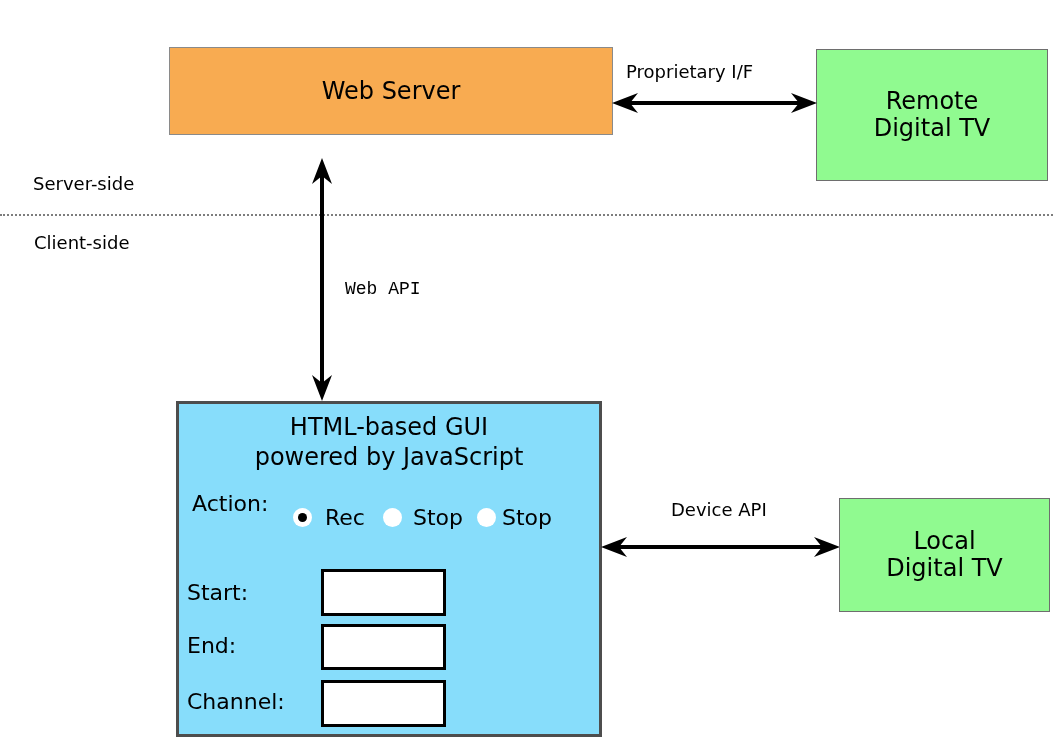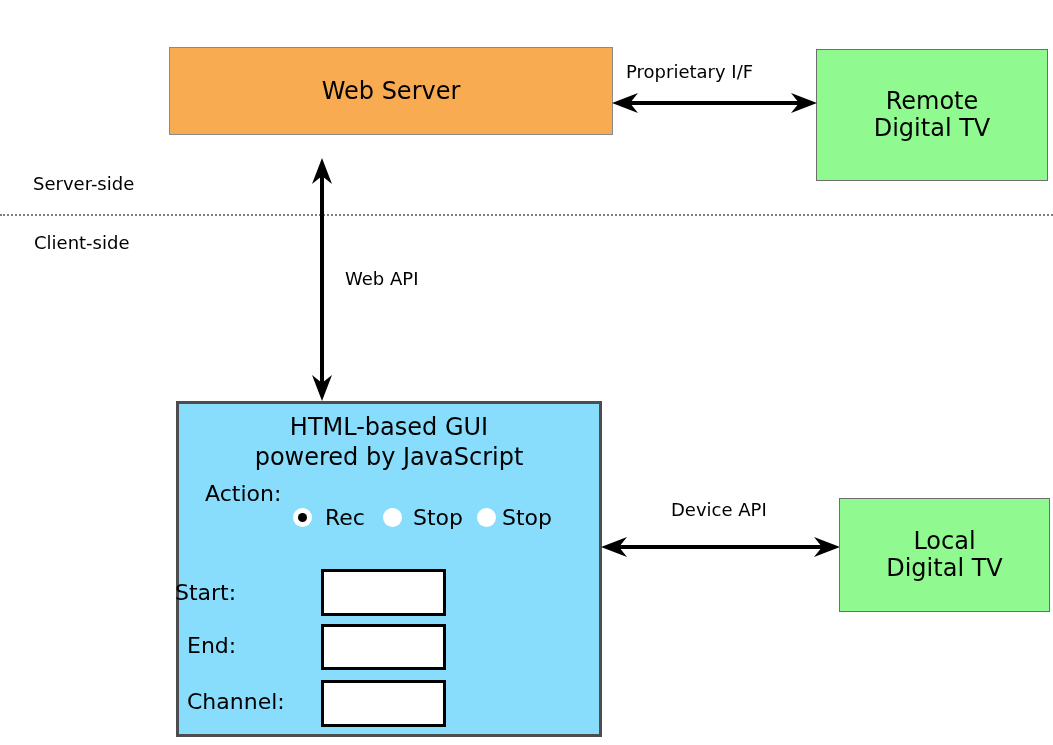--- a/index.html
+++ b/index.html
@@ -14,38 +14,38 @@
        background:var(--c-green,#90fa90);border:1px solid #6e6e6e;}
   .local-tv-box{left:839px;top:498px;width:211px;height:114px;
        background:var(--c-green,#90fa90);border:1px solid #6e6e6e;}
   .gui-box{position:absolute;left:176px;top:401px;width:426px;height:336px;box-sizing:border-box;
        background:var(--c-blue,#87ddfb);border:3px solid #4d4d4d;}
 
   .label{position:absolute;font-size:18px;line-height:26px;white-space:nowrap;}
   .server-side{left:33px;top:171px;}
   .client-side{left:34px;top:230px;}
   .proprietary{left:626px;top:59px;}
-  .web-api{left:345px;top:266px;}
+  .web-api{left:345px;top:276px;font-family:Liberation Mono, monospace;}
   .device-api{left:671px;top:497px;}
 
   .divider{position:absolute;left:0;top:214px;width:1053px;height:0;
        border-top:2px dotted #7d7d7d;}
 
   .arrow{position:absolute;}
   .arrow line{stroke:#000;stroke-width:4;}
   .arrow polygon{fill:#000;}
   .gui-title-abs{position:absolute;left:176px;top:412px;width:426px;text-align:center;
        font-size:24px;line-height:30px;}
 
   .form-label{position:absolute;font-size:22px;line-height:25px;white-space:nowrap;}
-  .action-label{left:192px;top:481px;margin-left:13px;}
+  .action-label{left:192px;top:491px;}
   .radio-label-rec{left:325px;top:505px;}
   .radio-label-play{left:413px;top:505px;}
   .radio-label-stop{left:502px;top:505px;}
-  .start-label{left:175px;top:580px;}
+  .start-label{left:187px;top:580px;}
   .end-label{left:187px;top:633px;}
   .channel-label{left:187px;top:689px;}
 
   .radio{position:absolute;width:19px;height:19px;border-radius:50%;background:#ffffff;
        display:flex;align-items:center;justify-content:center;cursor:pointer;}
   .radio-rec{left:293px;top:508px;}
   .radio-play{left:383px;top:508px;}
   .radio-stop{left:477px;top:508px;}
   .radio-dot{width:9px;height:9px;border-radius:50%;background:#000;}
 

